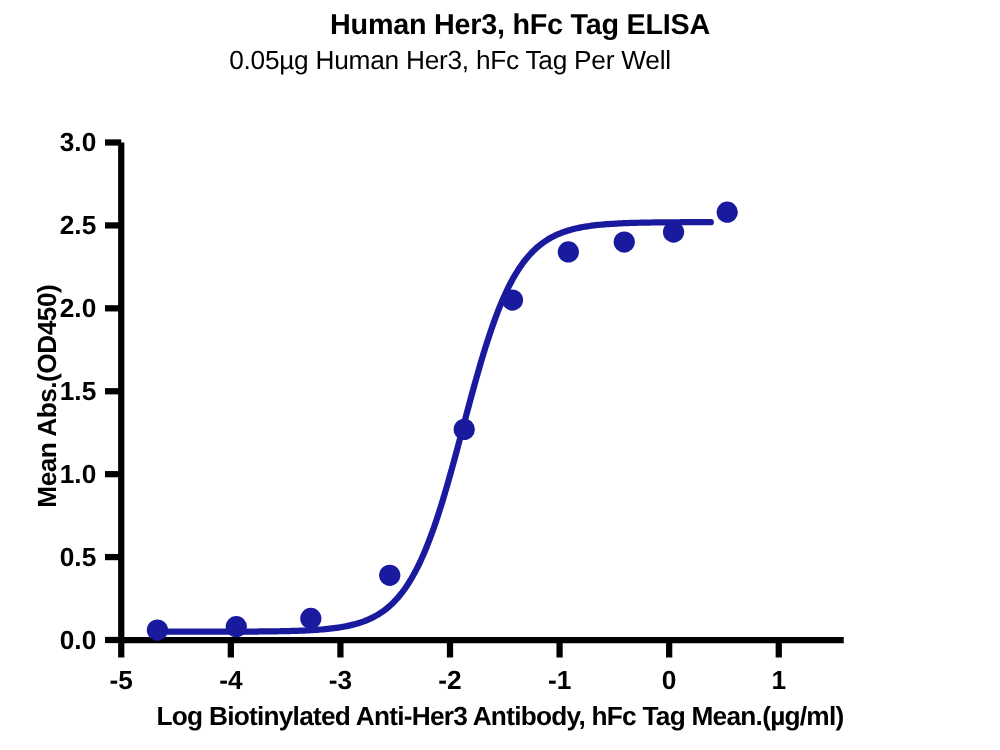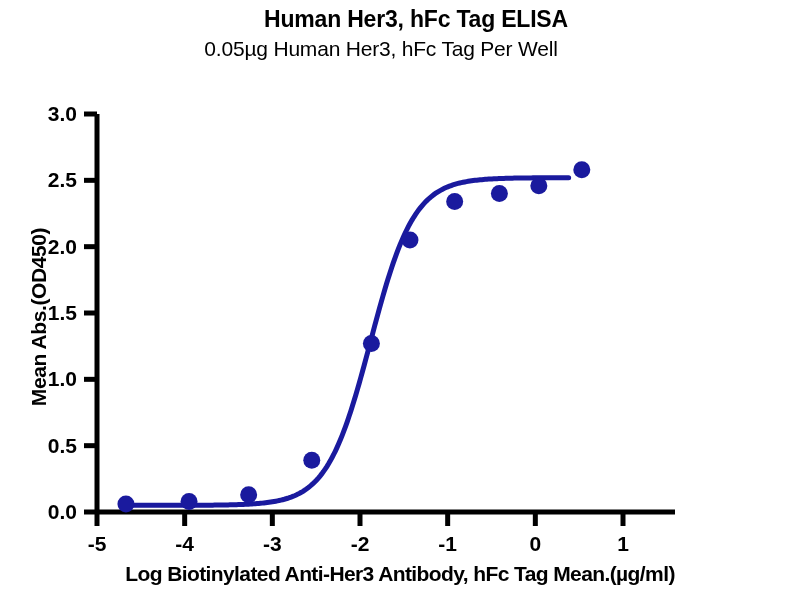--- a/index.html
+++ b/index.html
@@ -34,21 +34,20 @@
   }
   .subtitle {
     position: absolute;
     left: 0;
     top: 37px;
     width: 720px;
     text-align: center;
     font-size: 21px;
     font-weight: normal;
     letter-spacing: -0.2px;
-    margin-left: 21px;
   }
   .xlabel {
     position: absolute;
     left: 0;
     top: 562px;
     width: 800px;
     text-align: center;
     font-size: 21px;
     font-weight: bold;
     letter-spacing: -0.6px;

